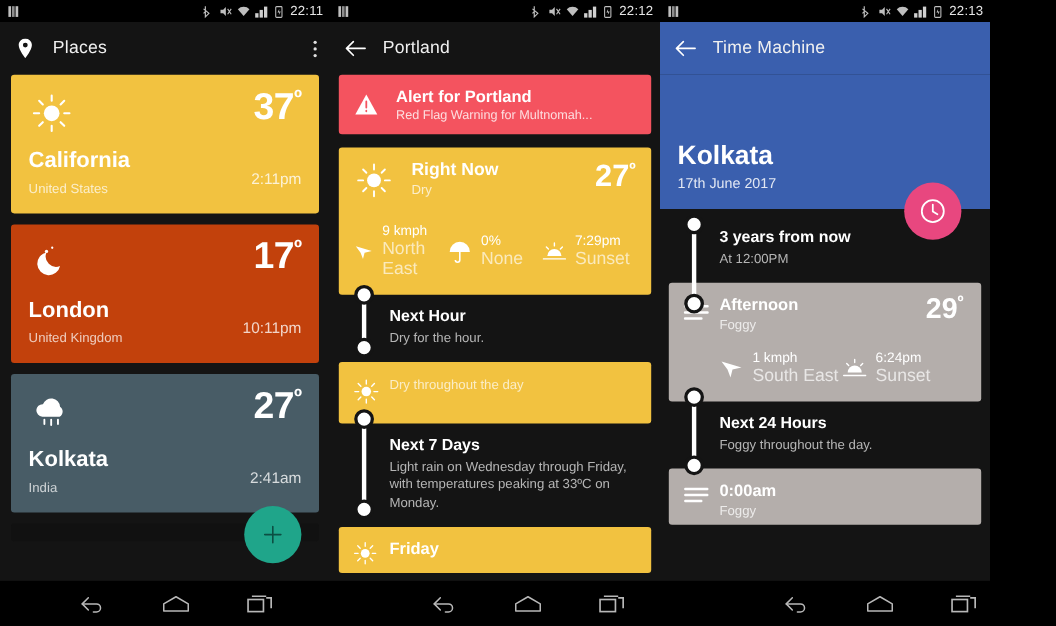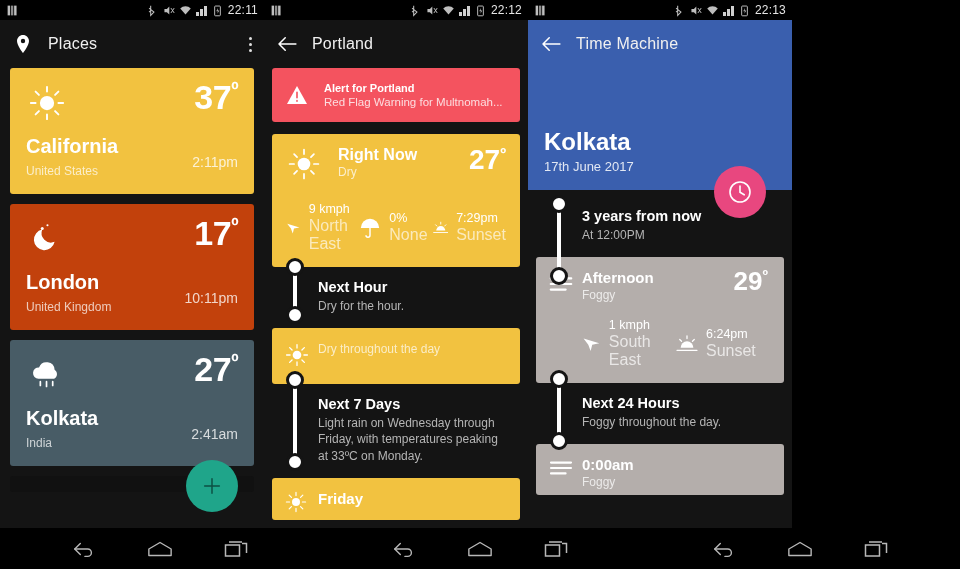--- a/index.html
+++ b/index.html
@@ -2,21 +2,21 @@
 <html><head>
 <meta charset="utf-8">
 <style>
   * { box-sizing: border-box; margin: 0; padding: 0; }
   html, body {
     width: 960px; height: 569px;
     background: #000;
     font-family: "Liberation Sans", sans-serif;
     overflow: hidden;
   }
-  .screens { display: flex; width: 792px; height: 569px; position: relative; }
+  .screens { display: flex; width: 900px; height: 569px; position: relative; }
   .phone { width: 320px; height: 569px; position: relative; background: #141414; overflow: hidden; }
 
   
   .statusbar {
     height: 20px; background: #000; display: flex; align-items: center;
     padding: 0 6px; color: #d8d8d8; position: relative; z-index: 40;
   }
   .sb-left { display: flex; align-items: center; gap: 3px; }
   .sb-right { margin-left: auto; display: flex; align-items: center; gap: 4px; }
   .sb-time { font-size: 12px; color: #e6e6e6; letter-spacing: .2px; }
@@ -59,21 +59,21 @@
   .fab.green { background: #1fa58a; right: 26px; bottom: 57px; }
   .fab.pink  { background: #e8477f; right: 26px; top: 166px; }
 
   
   .body2 { padding: 0 8px; }
   .alert-card {
     background: #f4535f; border-radius: 3px; height: 54px;
     display: flex; align-items: center; padding: 0 14px; margin-bottom: 12px;
   }
   .alert-text { margin-left: 16px; }
-  .alert-title { font-size: 11px; font-weight: bold; color: #fff; }
+  .alert-title { font-size: 15px; font-weight: bold; color: #fff; }
   .alert-sub { font-size: 11.5px; color: rgba(255,255,255,.80); margin-top: 2px; }
 
   .now-card { background: #f2c240; border-radius: 3px; padding: 12px 14px 14px 14px; position: relative; }
   .now-top { display: flex; align-items: flex-start; }
   .now-head { margin-left: 16px; }
   .now-title { font-size: 16px; font-weight: bold; color: #fff; }
   .now-sub { font-size: 12px; color: rgba(255,255,255,.72); margin-top: 1px; }
   .now-temp { margin-left: auto; font-size: 28px; font-weight: bold; color: #fff; line-height: 1; }
   .now-temp sup { font-size: 16px; vertical-align: super; }
   .now-metrics { display: flex; margin-top: 16px; }

